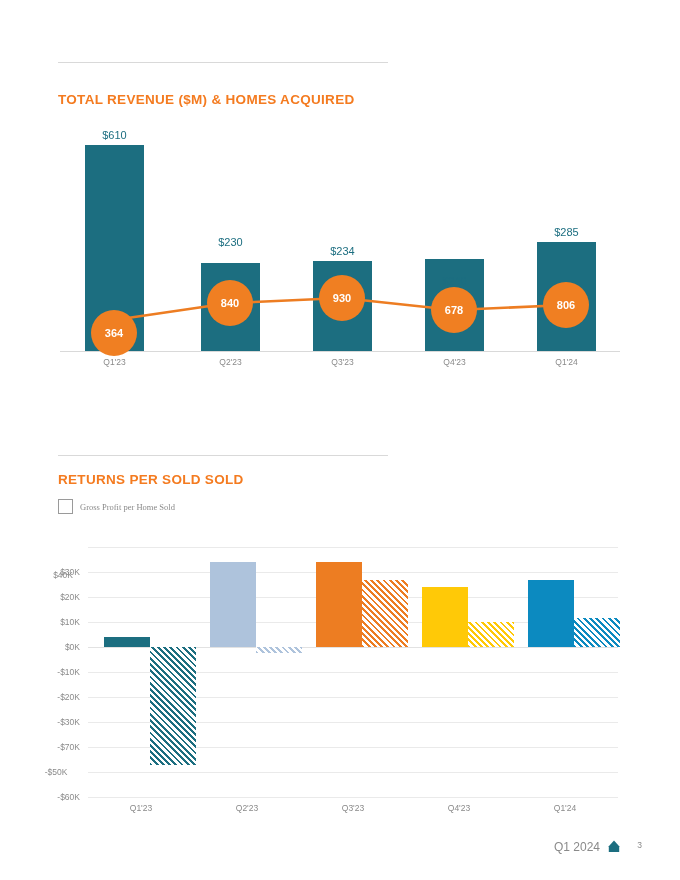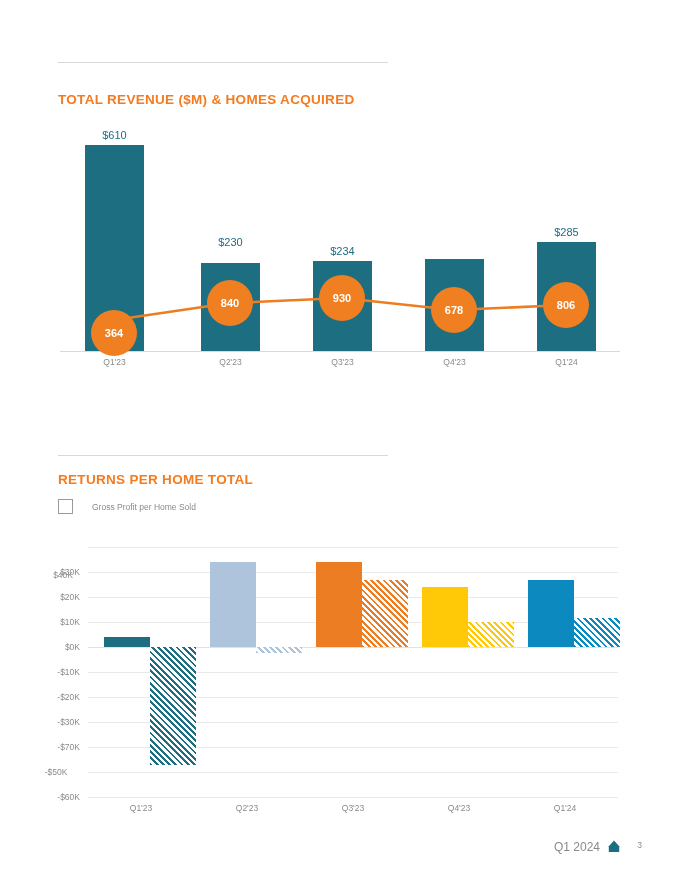--- a/index.html
+++ b/index.html
@@ -33,21 +33,21 @@
   }
   .c1-svg{position:absolute;left:0;top:0;width:680px;height:250px;overflow:visible;}
   .c1-bubble{
     position:absolute;border-radius:50%;background:#F07F22;
     color:#ffffff;font-size:11px;font-weight:bold;
     display:flex;align-items:center;justify-content:center;
   }
 
   
   #chart2{position:absolute;left:0;top:495px;width:680px;height:320px;}
-  .legend-item{position:absolute;display:flex;align-items:center;gap:19px;}
+  .legend-item{position:absolute;display:flex;align-items:center;gap:7px;font-family:Liberation Serif, serif;}
   .legend-swatch{width:15px;height:15px;border:1px solid #9a9a9a;background:#ffffff;box-sizing:border-box;}
   .legend-swatch.hatched{
     background-image:repeating-linear-gradient(45deg,#b5b5b5 0 1.6px,#ffffff 1.6px 3.4px);
   }
   .legend-text{color:#8a8a8a;font-size:8.5px;white-space:nowrap;}
 
   .c2-plot{position:absolute;left:88px;top:52px;width:530px;height:250px;}
   .gridline{position:absolute;left:0;width:530px;height:1px;background:#eaeaea;}
   .gridline.zero{background:#e2e2e2;}
   .ytick{
@@ -100,21 +100,21 @@
     <div class="c1-bubble" style="left:543px;top:162px;width:46px;height:46px;">806</div>
 
     <div class="c1-xlabel" style="left:85px;width:59px;">Q1'23</div>
     <div class="c1-xlabel" style="left:201px;width:59px;">Q2'23</div>
     <div class="c1-xlabel" style="left:313px;width:59px;">Q3'23</div>
     <div class="c1-xlabel" style="left:425px;width:59px;">Q4'23</div>
     <div class="c1-xlabel" style="left:537px;width:59px;">Q1'24</div>
   </div>
 
   <div class="rule" style="left:58px;top:455px;width:330px;"></div>
-  <div class="sec-title" style="left:58px;top:472px;">RETURNS PER HOME TOTAL</div>
+  <div class="sec-title" style="left:58px;top:472px;">RETURNS PER SOLD SOLD</div>
 
   <div class="legend-item" style="left:58px;top:499px;">
     <span class="legend-swatch"></span>
     <span class="legend-text">Gross Profit per Home Sold</span>
   </div>
 
   <div id="chart2">
     <div class="c2-plot">
 
       <div class="gridline" style="top:0px;"></div>

